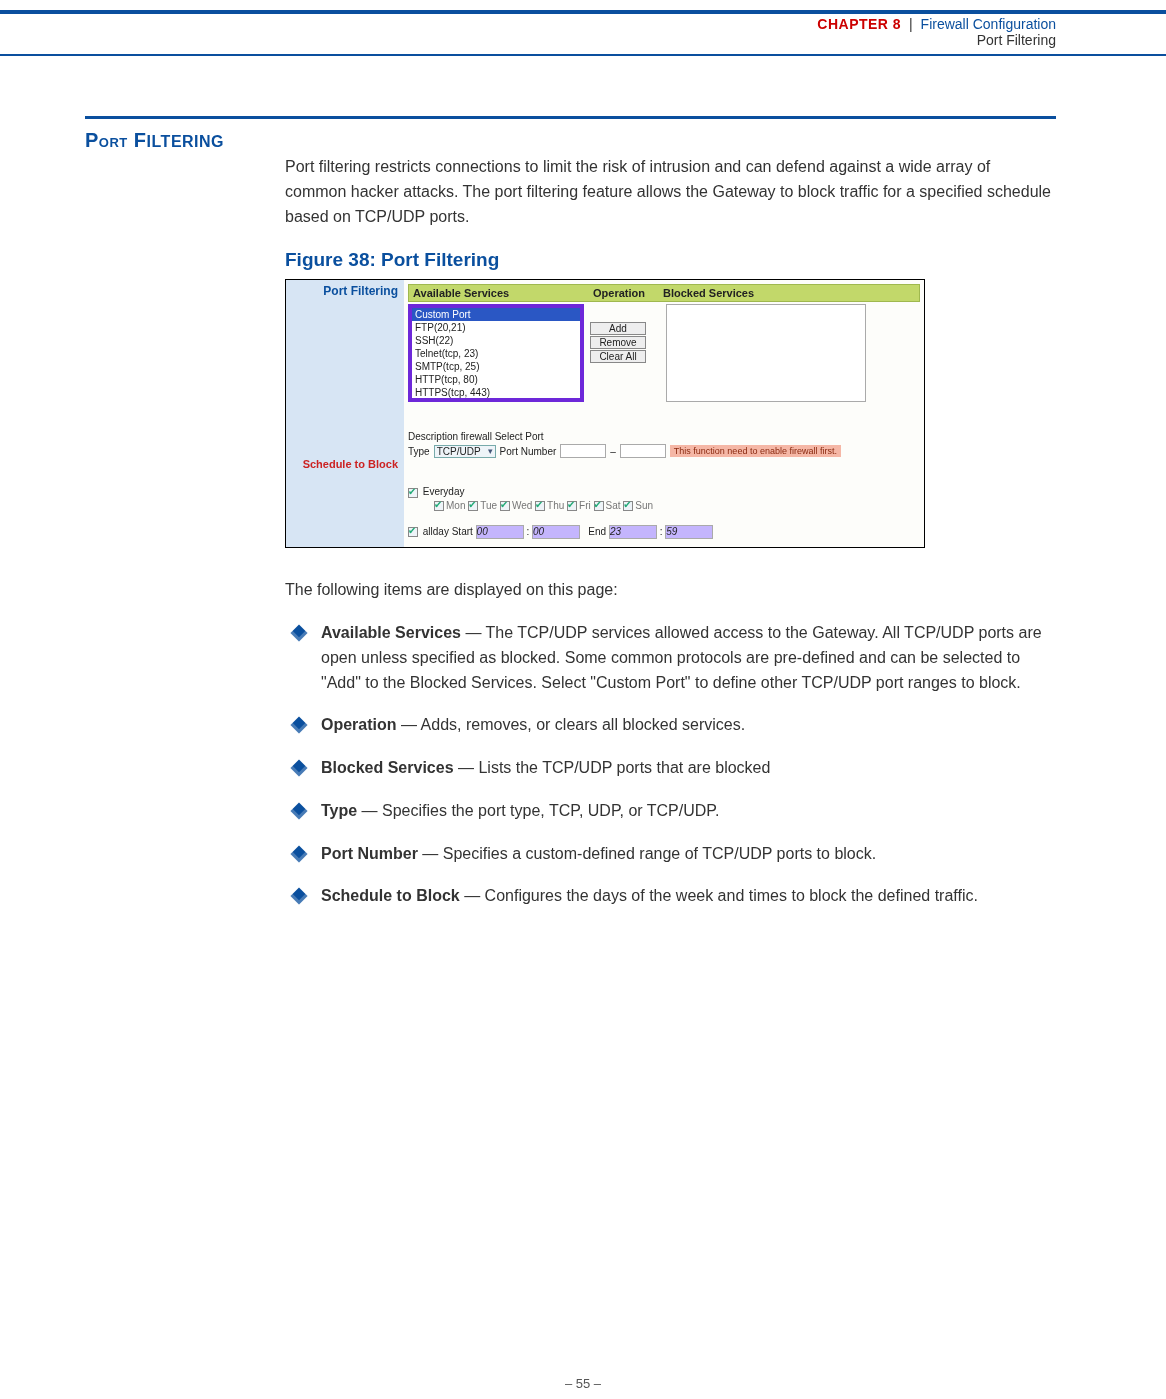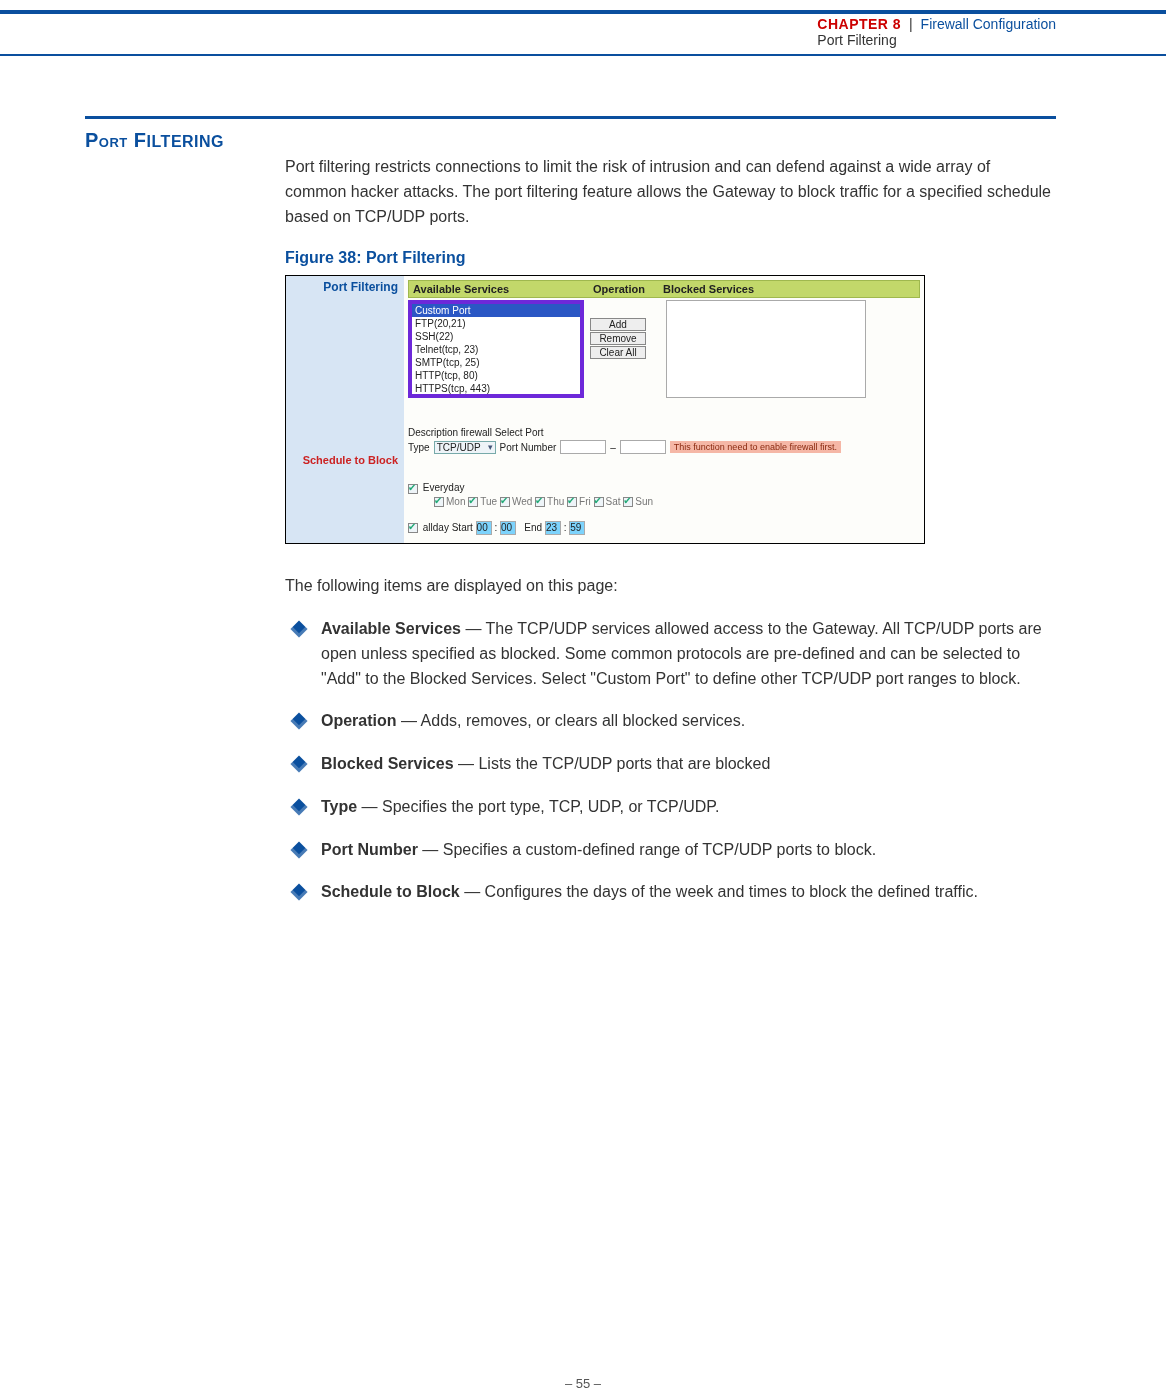--- a/index.html
+++ b/index.html
@@ -10,36 +10,36 @@
     color: #333;
     background: #fff;
     width: 1166px;
   }
   .page { width: 1166px; min-height: 1399px; position: relative; padding-bottom: 60px;}
   .top-rule { height: 4px; background: #0a4f9e; margin: 10px 0 0 0; }
   .header-band {
     display: flex; justify-content: flex-end; align-items: flex-start;
     padding: 2px 110px 4px 0;
   }
-  .header-text { text-align: left; font-size: 14px; }
+  .header-text { text-align: right; font-size: 14px; }
   .chapter-label { color: #c00; font-weight: bold; letter-spacing: 0.5px; }
   .pipe { color: #333; margin: 0 4px; }
   .chapter-title { color: #0a4f9e; }
   .subsection { color: #333; font-size: 14px; }
   .header-rule { height: 2px; background: #0a4f9e; margin: 2px 0 0 0; }
   .body-area { padding: 60px 110px 0 85px; }
   .section-rule { height: 3px; background: #0a4f9e; margin: 0 0 8px 0; }
   .section-row { display: flex; align-items: flex-start; }
   .section-heading {
     color: #0a4f9e; font-weight: bold; font-size: 20px;
     letter-spacing: 0.5px; flex: 0 0 200px; padding-top: 2px;
   }
   .content-col { flex: 1; padding-top: 28px; }
   .intro { line-height: 1.55; margin-bottom: 20px; font-size: 16px;}
-  .fig-caption { color: #0a4f9e; font-weight: bold; font-size: 16px; margin-bottom: 8px; }
+  .fig-caption { color: #0a4f9e; font-weight: bold; font-size: 19px; margin-bottom: 8px; }
   
   .shot {
     border: 1px solid #000; background: #fff; width: 640px;
     font-family: Arial, sans-serif; font-size: 11px; color: #222;
     margin-bottom: 30px;
   }
   .shot-row1 { display: flex; }
   .side-panel {
     width: 118px; background: #d7e5f4; text-align: right;
     padding: 4px 6px 0 0; font-size: 12px;
@@ -72,21 +72,21 @@
   .type-row { margin-top: 2px; font-size: 10px; display:flex; align-items:center; gap:4px; flex-wrap:wrap;}
   .mini-select { border:1px solid #7aa; background:#eef4f8; padding:0 14px 0 2px; font-size:10px; position:relative;}
   .mini-select::after{content:"▾"; position:absolute; right:2px; top:0; font-size:9px; color:#457;}
   .mini-input { border:1px solid #aaa; background:#fff; width:46px; height:14px; display:inline-block;}
   .warn { background:#f5b7a6; color:#8a2a10; padding:1px 4px; font-size:9px;}
   .sched-block { margin-top: 28px; font-size:10px;}
   .sched-days { margin: 2px 0 0 10px; color:#777;padding-left:16px; }
   .cb { display:inline-block; width:10px; height:10px; border:1px solid #888; background:#eef4f8; margin-right:2px; position:relative; vertical-align:middle;}
   .cb.chk::after{content:"✔"; position:absolute; left:-1px; top:-3px; font-size:10px; color:#2a7;}
   .time-row { margin-top:14px; font-size:10px;}
-  .time-row .mini-input{width:16px; background:#7dd3fc;}
+  .time-row .mini-input{width:48px; background:#c4b5fd;font-style:italic;}
   .after-fig { line-height: 1.55; font-size: 16px; margin-bottom: 18px;}
   ul.items { list-style: none; padding: 0; margin: 0 0 0 6px;}
   ul.items > li { display: flex; align-items: flex-start; margin-bottom: 18px; line-height: 1.55; font-size: 16px;}
   .diamond {
     flex: 0 0 auto; width: 12px; height: 12px; transform: rotate(45deg);
     background: #0a4f9e; margin: 6px 16px 0 2px;
     box-shadow: inset -3px -3px 0 rgba(255,255,255,0.25);
   }
   .item-text { flex: 1; }
   .term { font-weight: bold; }

